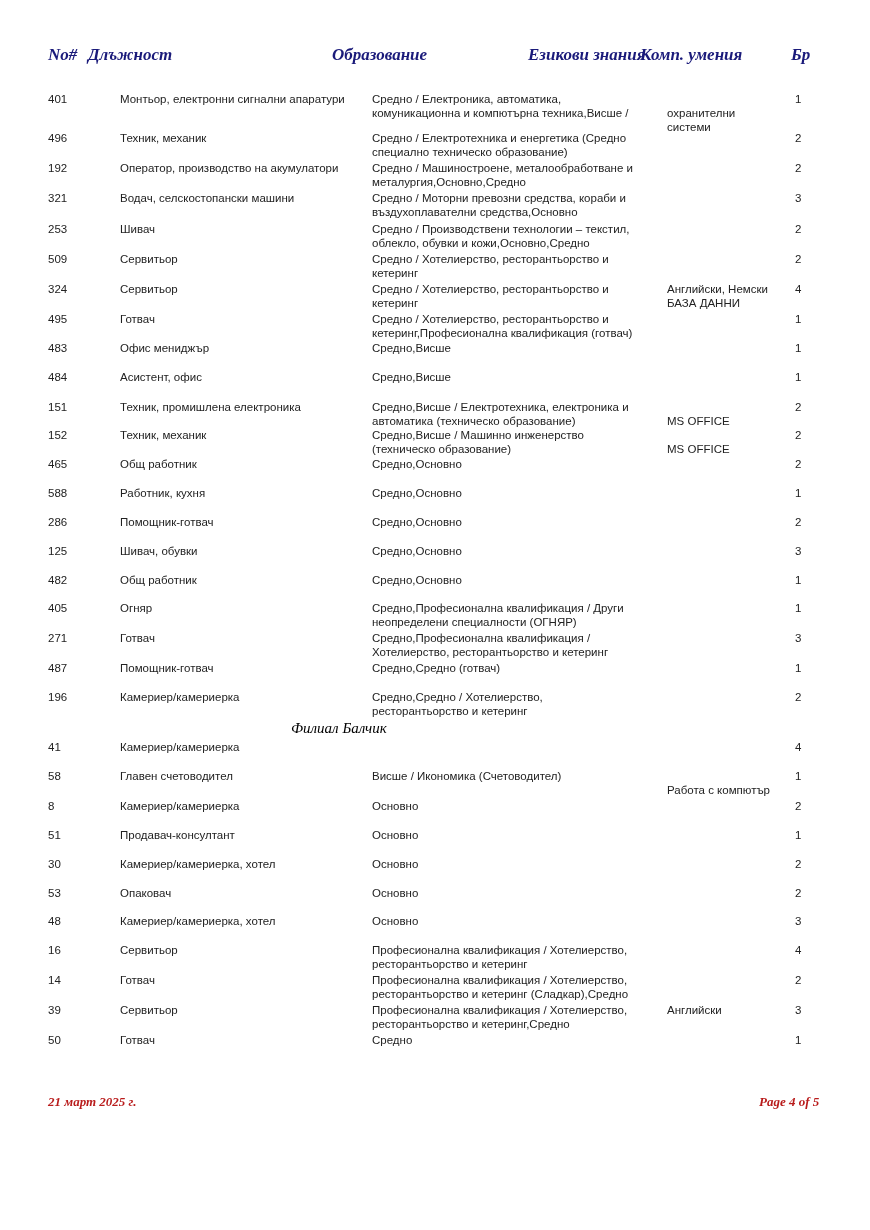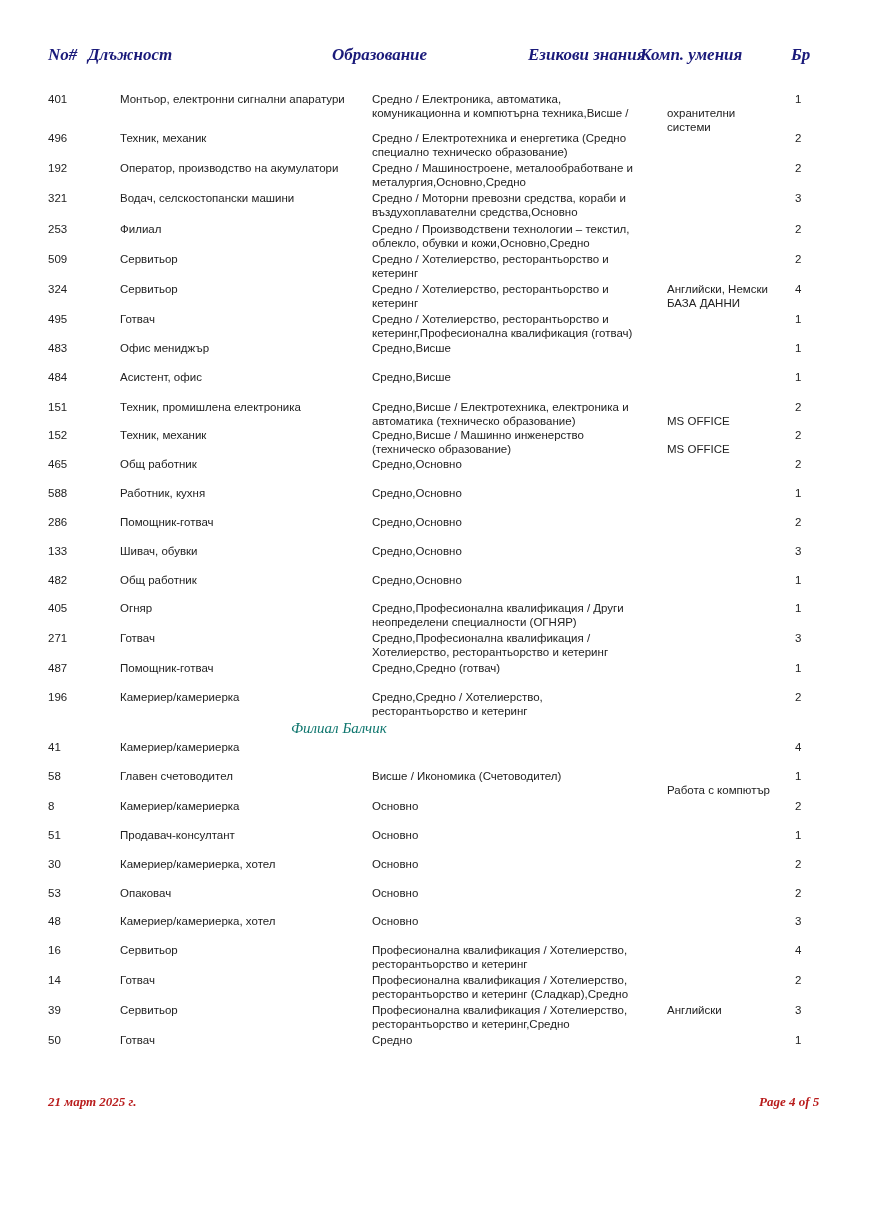--- a/index.html
+++ b/index.html
@@ -5,21 +5,21 @@
   html, body { margin: 0; padding: 0; background: #ffffff; }
   body { width: 870px; height: 1230px; position: relative; overflow: hidden; }
   .hdr { position: absolute; top: 45px; font-family: "Liberation Serif", serif; font-style: italic; font-weight: bold; font-size: 17px; color: #1a1a7a; white-space: nowrap; }
   .row { position: absolute; left: 0; width: 870px; font-family: "Liberation Sans", sans-serif; font-size: 11.5px; color: #222; line-height: 14px; }
   .row span { position: absolute; top: 0; white-space: pre-line; }
   .c-no { left: 48px; }
   .c-pos { left: 88px; margin-left: 32px; }
   .c-edu { left: 372px; width: 285px; }
   .c-lang { left: 667px; width: 120px; }
   .c-cnt { left: 795px; }
-  .section { position: absolute; font-family: "Liberation Serif", serif; font-style: italic; font-size: 15px; color: #0f766e; white-space: nowrap; }
+  .section { position: absolute; font-family: "Liberation Serif", serif; font-style: italic; font-size: 15px; color: #000000; white-space: nowrap; }
   .footer { position: absolute; top: 1094px; font-family: "Liberation Serif", serif; font-style: italic; font-weight: bold; font-size: 13px; color: #b91c1c; white-space: nowrap; }
 </style>
 </head>
 <body>
 
 <div class="hdr" style="left:48px">No#</div>
 <div class="hdr" style="left:88px">Длъжност</div>
 <div class="hdr" style="left:332px">Образование</div>
 <div class="hdr" style="left:528px">Езикови знания</div>
 <div class="hdr" style="left:640px">Комп. умения</div>
@@ -55,21 +55,21 @@
     <div class="row" style="top: 191px;">
       <span class="c-no">321</span>
       <span class="c-pos">Водач, селскостопански машини</span>
       <span class="c-edu">Средно / Моторни превозни средства, кораби и
 въздухоплавателни средства,Основно</span>
       <span class="c-lang"></span>
       <span class="c-cnt">3</span>
     </div>
     <div class="row" style="top: 222px;">
       <span class="c-no">253</span>
-      <span class="c-pos">Филиал</span>
+      <span class="c-pos">Шивач</span>
       <span class="c-edu">Средно / Производствени технологии – текстил,
 облекло, обувки и кожи,Основно,Средно</span>
       <span class="c-lang"></span>
       <span class="c-cnt">2</span>
     </div>
     <div class="row" style="top: 252px;">
       <span class="c-no">509</span>
       <span class="c-pos">Сервитьор</span>
       <span class="c-edu">Средно / Хотелиерство, ресторантьорство и
 кетеринг</span>
@@ -140,21 +140,21 @@
       <span class="c-cnt">1</span>
     </div>
     <div class="row" style="top: 515px;">
       <span class="c-no">286</span>
       <span class="c-pos">Помощник-готвач</span>
       <span class="c-edu">Средно,Основно</span>
       <span class="c-lang"></span>
       <span class="c-cnt">2</span>
     </div>
     <div class="row" style="top: 544px;">
-      <span class="c-no">133</span>
+      <span class="c-no">125</span>
       <span class="c-pos">Шивач, обувки</span>
       <span class="c-edu">Средно,Основно</span>
       <span class="c-lang"></span>
       <span class="c-cnt">3</span>
     </div>
     <div class="row" style="top: 573px;">
       <span class="c-no">482</span>
       <span class="c-pos">Общ работник</span>
       <span class="c-edu">Средно,Основно</span>
       <span class="c-lang"></span>

